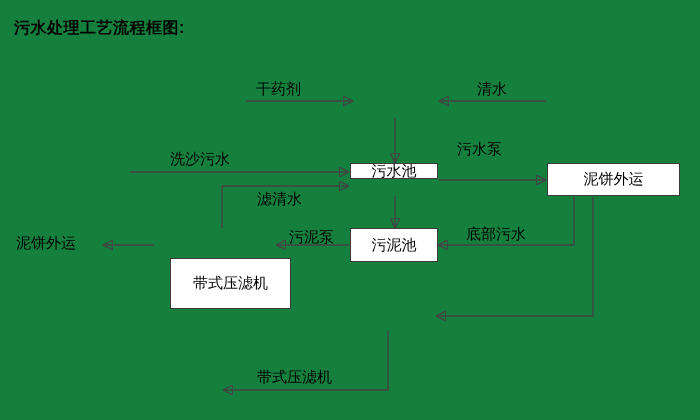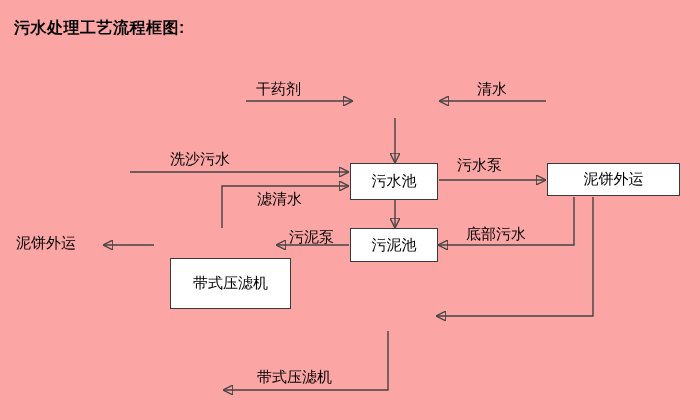--- a/index.html
+++ b/index.html
@@ -7,21 +7,21 @@
     padding: 0;
     background: #ffffff;
   }
   body {
     font-family: "Liberation Sans", "DejaVu Sans", sans-serif;
   }
   #canvas {
     position: relative;
     width: 700px;
     height: 420px;
-    background: #fca5a5;
+    background: #15803d;
     overflow: hidden;
   }
   #title {
     position: absolute;
     left: 14px;
     top: 18px;
     font-size: 16px;
     font-weight: bold;
     color: #000000;
     letter-spacing: 0.5px;
@@ -102,21 +102,21 @@
     <line x1="154" y1="245" x2="104" y2="245" marker-end="url(#arrow)"></line>
 
     <polyline points="574,197 574,245 439,245" marker-end="url(#arrow)"></polyline>
 
     <polyline points="593,197 593,316 437,316" marker-end="url(#arrow)"></polyline>
 
     <polyline points="388,331 388,390 224,390" marker-end="url(#arrow)"></polyline>
   </svg>
 
 
-  <div class="node" style="left:350px; top:163px; width:88px; height:37px;">
+  <div class="node" style="left:350px; top:163px; width:88px; height:16px;">
     <span>污水池</span>
   </div>
 
   <div class="node" style="left:547px; top:163px; width:133px; height:33px;">
     <span>泥饼外运</span>
   </div>
 
   <div class="node" style="left:170px; top:228px; width:121px; height:51px;margin-top:30px;">
     <span>带式压滤机</span>
   </div>
@@ -127,21 +127,21 @@
 
 
   <div class="edge-label" style="left:256px; top:80px;">干药剂</div>
 
   <div class="edge-label" style="left:477px; top:80px;">清水</div>
 
   <div class="edge-label" style="left:170px; top:150px;">洗沙污水</div>
 
   <div class="edge-label" style="left:257px; top:190px;">滤清水</div>
 
-  <div class="edge-label" style="left:457px; top:156px;">污水泵</div>
+  <div class="edge-label" style="left:457px; top:140px;">污水泵</div>
 
   <div class="edge-label" style="left:289px; top:228px;">污泥泵</div>
 
   <div class="edge-label" style="left:466px; top:225px;">底部污水</div>
 
   <div class="edge-label" style="left:257px; top:368px;">带式压滤机</div>
 
   <div class="terminal-label" style="left:16px; top:234px;">泥饼外运</div>
 
 </div>

